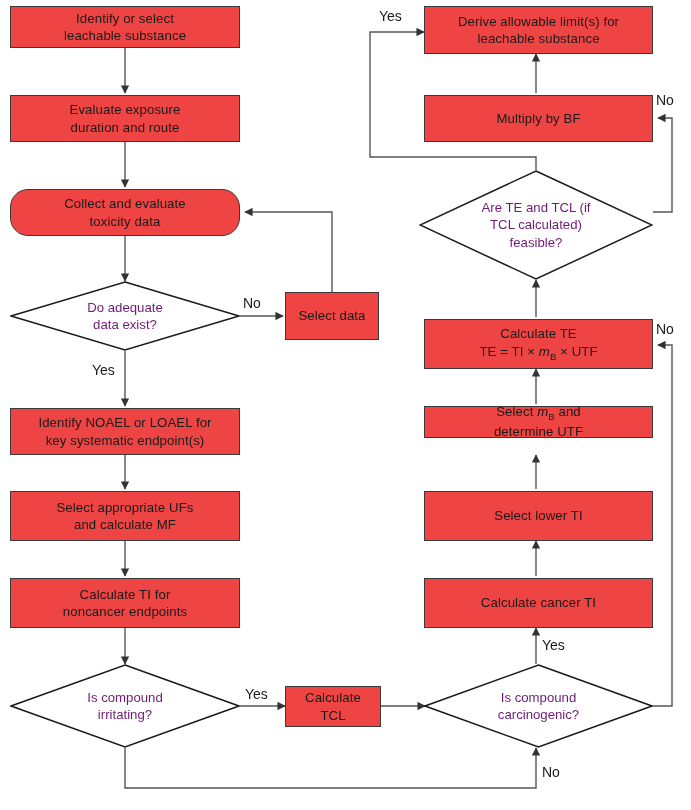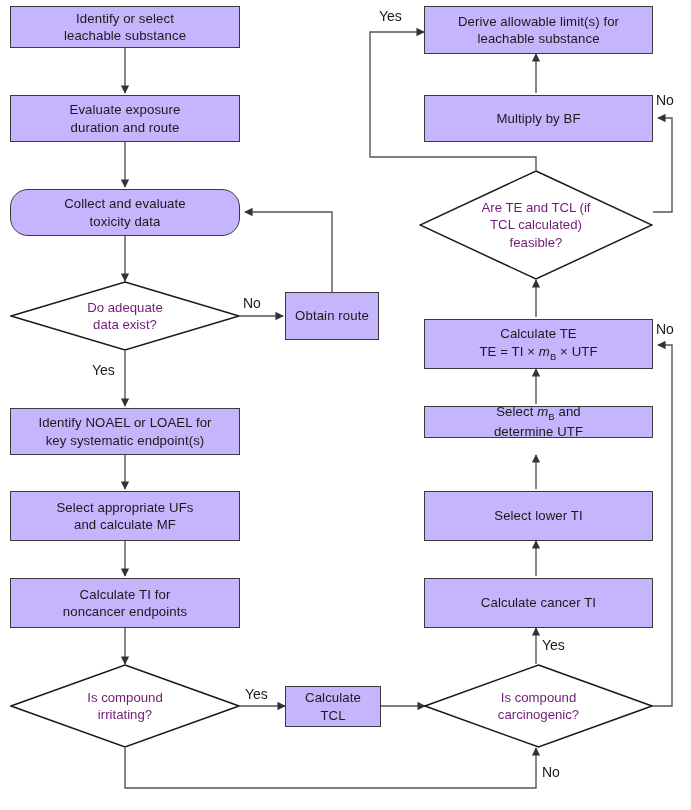--- a/index.html
+++ b/index.html
@@ -32,21 +32,21 @@
     align-items: center;
     justify-content: center;
     text-align: center;
     font-size: 13.2px;
     line-height: 1.32;
     color: #1a1a1a;
     letter-spacing: 0.1px;
   }
   .box {
     border: 1.6px solid #3a3a3a;
-    background: #c4b5fd;
+    background: #ef4444;
     justify-content: center;
   }
   .diamond-wrap {
     position: absolute;
     box-sizing: border-box;
   }
   .diamond-wrap svg {
     position: absolute;
     left: 0;
     top: 0;
@@ -138,21 +138,21 @@
   </div>
 
   <div class="diamond-wrap" style="left:10px; top:281px; width:230px; height:70px;">
     <svg width="230" height="70" viewBox="0 0 230 70">
       <polygon points="115,1 229,35 115,69 1,35" fill="#ffffff" stroke="#1a1a1a" stroke-width="1.5"></polygon>
     </svg>
     <div class="diamond-label">Do adequate<br>data exist?</div>
   </div>
 
   <div class="node box" style="left:285px; top:292px; width:94px; height:48px;">
-    <span class="nodetext">Obtain route</span>
+    <span class="nodetext">Select data</span>
   </div>
 
   <div class="node box" style="left:10px; top:408px; width:230px; height:47px;">
     <span class="nodetext">Identify NOAEL or LOAEL for<br>key systematic endpoint(s)</span>
   </div>
 
   <div class="node box" style="left:10px; top:578px; width:230px; height:50px;">
     <span class="nodetext">Calculate TI for<br>noncancer endpoints</span>
   </div>
 

